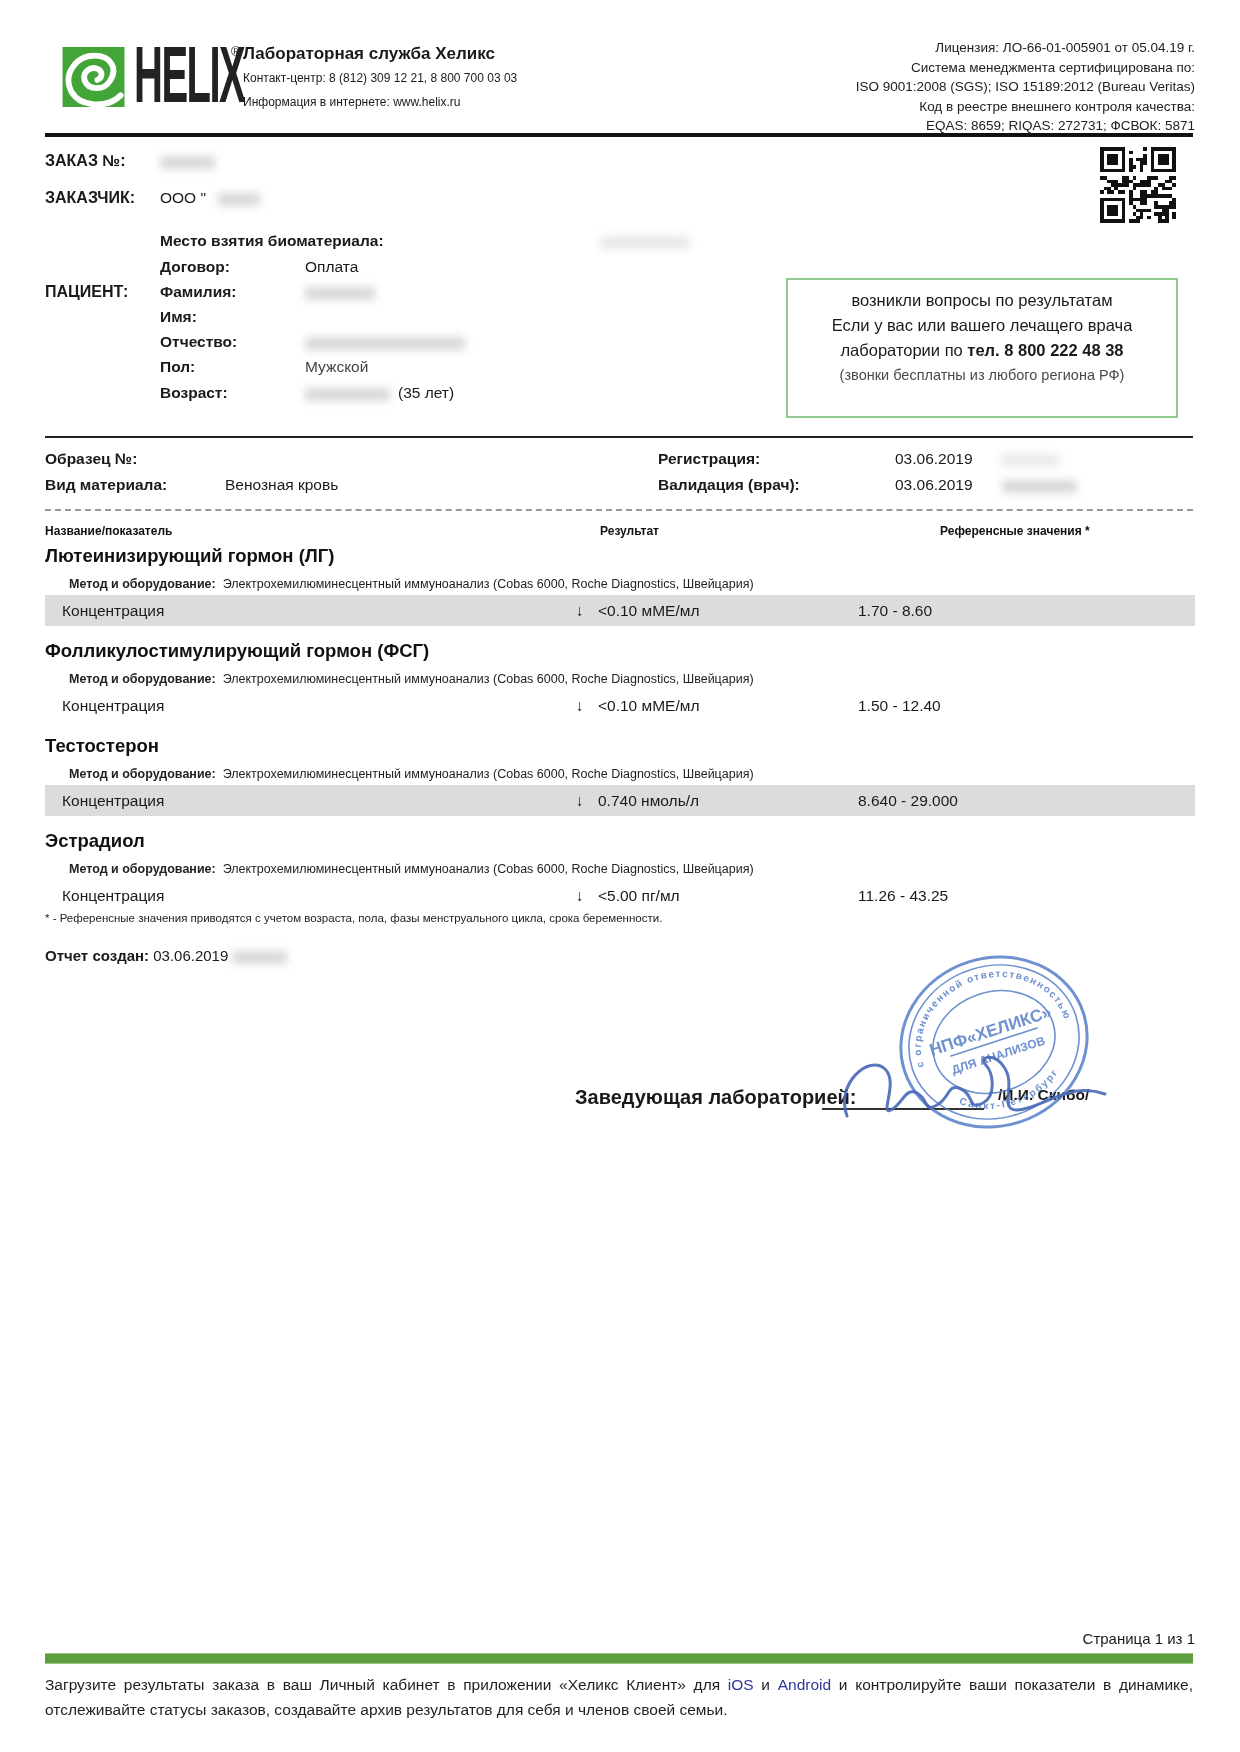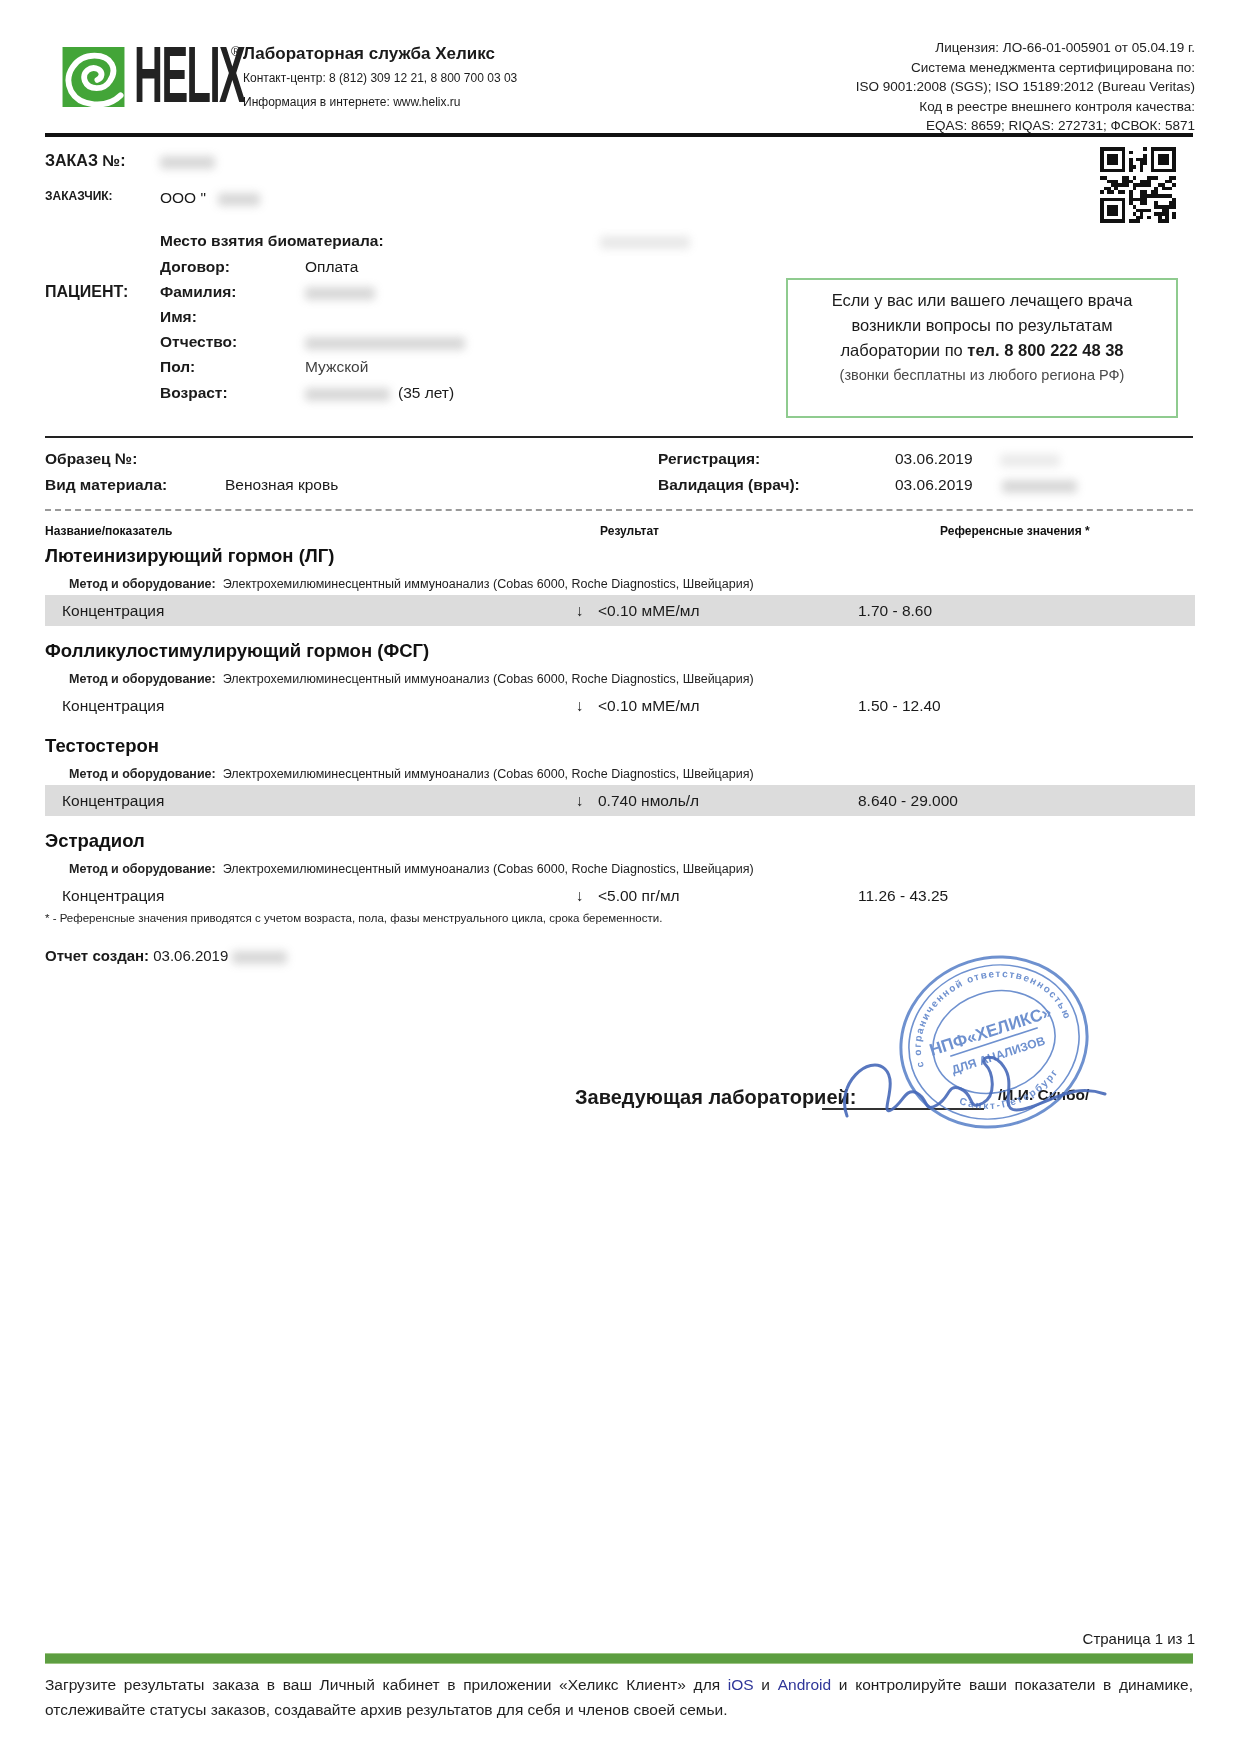--- a/index.html
+++ b/index.html
@@ -211,21 +211,21 @@
       <rect x="15" y="1" width="5" height="5" fill="#fff"></rect>
       <rect x="16" y="2" width="3" height="3" fill="#111"></rect>
       <rect x="0" y="14" width="7" height="7" fill="#111"></rect>
       <rect x="1" y="15" width="5" height="5" fill="#fff"></rect>
       <rect x="2" y="16" width="3" height="3" fill="#111"></rect>
     </svg>
 
   <div class="abs lbl" style="left:45px;top:152px;font-size:16px;">ЗАКАЗ №:</div>
   <span class="abs redact" style="left:160px;top:156px;width:55px;"></span>
 
-  <div class="abs lbl" style="left:45px;top:189px;font-size:12px;text-align:center;">ЗАКАЗЧИК:</div>
+  <div class="abs lbl" style="left:45px;top:189px;font-size:16px;text-align:center;">ЗАКАЗЧИК:</div>
   <div class="abs val" style="left:160px;top:189px;">ООО "</div>
   <span class="abs redact" style="left:218px;top:193px;width:42px;"></span>
 
   <div class="abs lbl" style="left:45px;top:283px;font-size:16px;">ПАЦИЕНТ:</div>
 
   <div class="abs lbl" style="left:160px;top:232px;">Место взятия биоматериала:</div>
   <span class="abs redact" style="left:600px;top:236px;width:90px;opacity:.2;"></span>
 
   <div class="abs lbl" style="left:160px;top:258px;">Договор:</div>
   <div class="abs val" style="left:305px;top:258px;">Оплата</div>
@@ -239,22 +239,22 @@
   <span class="abs redact" style="left:305px;top:337px;width:160px;"></span>
 
   <div class="abs lbl" style="left:160px;top:358px;">Пол:</div>
   <div class="abs val" style="left:305px;top:358px;filter:blur(0.7px);opacity:.85;">Мужской</div>
 
   <div class="abs lbl" style="left:160px;top:384px;">Возраст:</div>
   <span class="abs redact" style="left:305px;top:388px;width:85px;"></span>
   <div class="abs val" style="left:398px;top:384px;">(35 лет)</div>
 
   <div class="abs greenbox">
+    <div>возникли вопросы по результатам</div>
     <div>Если у вас или вашего лечащего врача</div>
-    <div>возникли вопросы по результатам</div>
     <div><span>лаборатории по </span><span class="b">тел. 8 800 222 48 38</span></div>
     <div class="small">(звонки бесплатны из любого региона РФ)</div>
   </div>
 
   <div class="abs rule-thin"></div>
 
   <div class="abs lbl" style="left:45px;top:450px;">Образец №:</div>
   <div class="abs lbl" style="left:45px;top:476px;">Вид материала:</div>
   <div class="abs val" style="left:225px;top:476px;">Венозная кровь</div>
 

